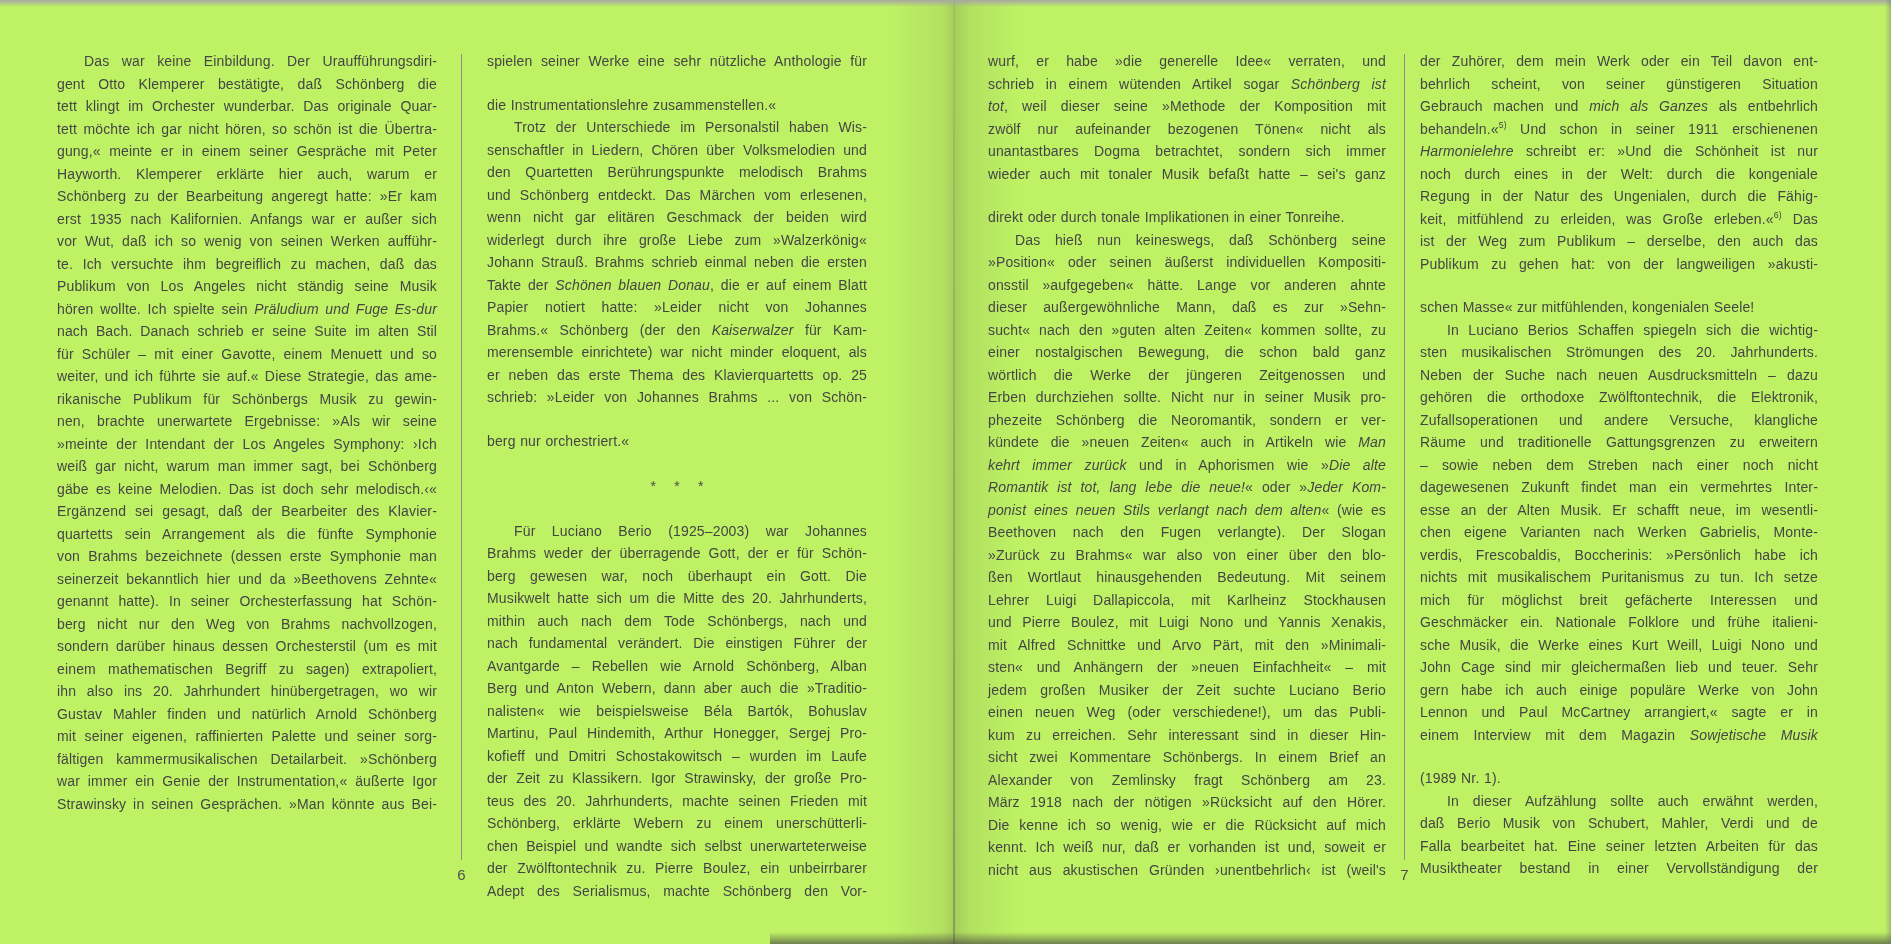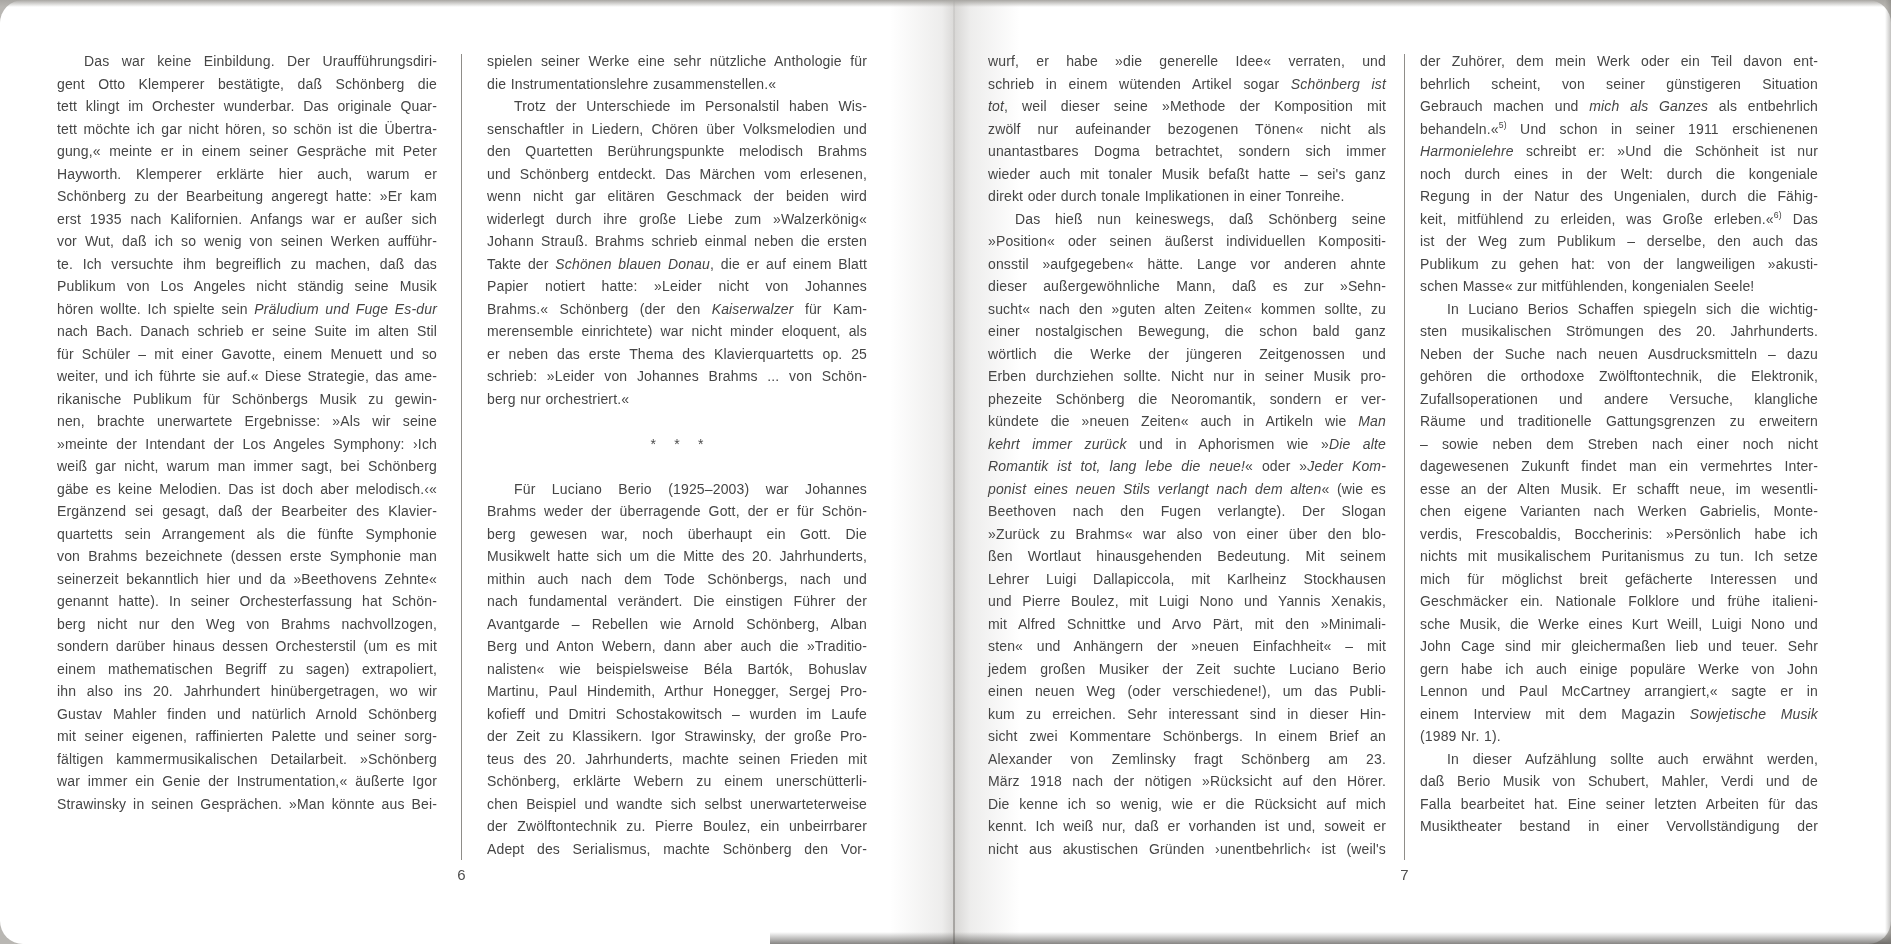--- a/index.html
+++ b/index.html
@@ -4,22 +4,21 @@
 <style>
   html, body {
     margin: 0; padding: 0;
     width: 1891px; height: 944px;
     overflow: hidden;
     background: #b9b7b3;
     font-family: "Liberation Sans", "DejaVu Sans", sans-serif;
   }
   .spread {
     position: absolute; inset: 0;
-    background: #ffffff;
-    border-radius: 23px;
+    background: #bef264;
   }
   
   .edge-top {
     position: absolute; left: 0; top: 0; right: 0; height: 7px;
     background: linear-gradient(180deg, #a8a6a2 0%, rgba(168,166,162,0) 100%);
   }
   .edge-bottom-right {
     position: absolute; left: 770px; bottom: 0; right: 0; height: 12px;
     background: linear-gradient(180deg, rgba(90,88,85,0) 0%, rgba(70,68,65,0.65) 100%);
   }
@@ -53,21 +52,21 @@
   .col-3 { left: 988px;  top: 50px; width: 398px; }
   .col-4 { left: 1420px; top: 50px; width: 398px; }
 
   .line {
     height: 22.5px;
     line-height: 22.5px;
     text-align: justify;
     text-align-last: justify;
     white-space: nowrap;
   }
-  .line.para-end { text-align-last: left; }
+  .line.para-end { text-align-last: left; margin-top: 21px; }
   .line.indent   { text-indent: 27px; }
   .line.separator {
     text-align-last: center;
     letter-spacing: 7px;
     text-indent: 7px;
     color: #4a4a4a;
   }
   .line.blank { }
   .line i { }
   .line sup { font-size: 62%; vertical-align: super; line-height: 0; }
@@ -110,21 +109,21 @@
       <div class="line">te. Ich versuchte ihm begreiflich zu machen, daß das</div>
       <div class="line">Publikum von Los Angeles nicht ständig seine Musik</div>
       <div class="line">hören wollte. Ich spielte sein <i>Präludium und Fuge Es-dur</i></div>
       <div class="line">nach Bach. Danach schrieb er seine Suite im alten Stil</div>
       <div class="line">für Schüler – mit einer Gavotte, einem Menuett und so</div>
       <div class="line">weiter, und ich führte sie auf.« Diese Strategie, das ame-</div>
       <div class="line">rikanische Publikum für Schönbergs Musik zu gewin-</div>
       <div class="line">nen, brachte unerwartete Ergebnisse: »Als wir seine</div>
       <div class="line">»meinte der Intendant der Los Angeles Symphony: ›Ich</div>
       <div class="line">weiß gar nicht, warum man immer sagt, bei Schönberg</div>
-      <div class="line">gäbe es keine Melodien. Das ist doch aber melodisch.‹«</div>
+      <div class="line">gäbe es keine Melodien. Das ist doch sehr melodisch.‹«</div>
       <div class="line">Ergänzend sei gesagt, daß der Bearbeiter des Klavier-</div>
       <div class="line">quartetts sein Arrangement als die fünfte Symphonie</div>
       <div class="line">von Brahms bezeichnete (dessen erste Symphonie man</div>
       <div class="line">seinerzeit bekanntlich hier und da »Beethovens Zehnte«</div>
       <div class="line">genannt hatte). In seiner Orchesterfassung hat Schön-</div>
       <div class="line">berg nicht nur den Weg von Brahms nachvollzogen,</div>
       <div class="line">sondern darüber hinaus dessen Orchesterstil (um es mit</div>
       <div class="line">einem mathematischen Begriff zu sagen) extrapoliert,</div>
       <div class="line">ihn also ins 20. Jahrhundert hinübergetragen, wo wir</div>
       <div class="line">Gustav Mahler finden und natürlich Arnold Schönberg</div>

